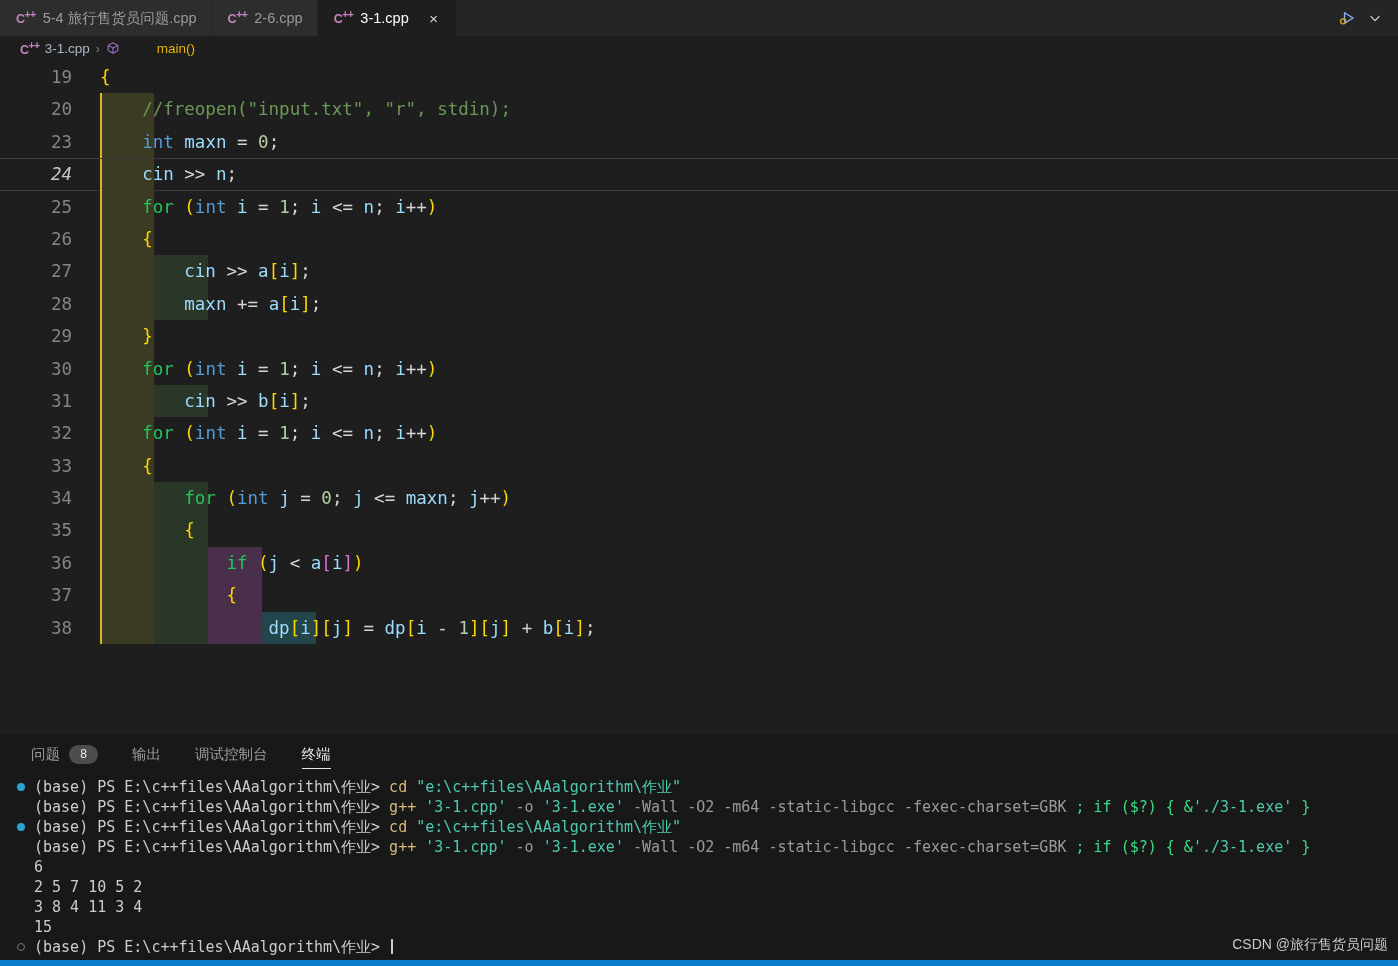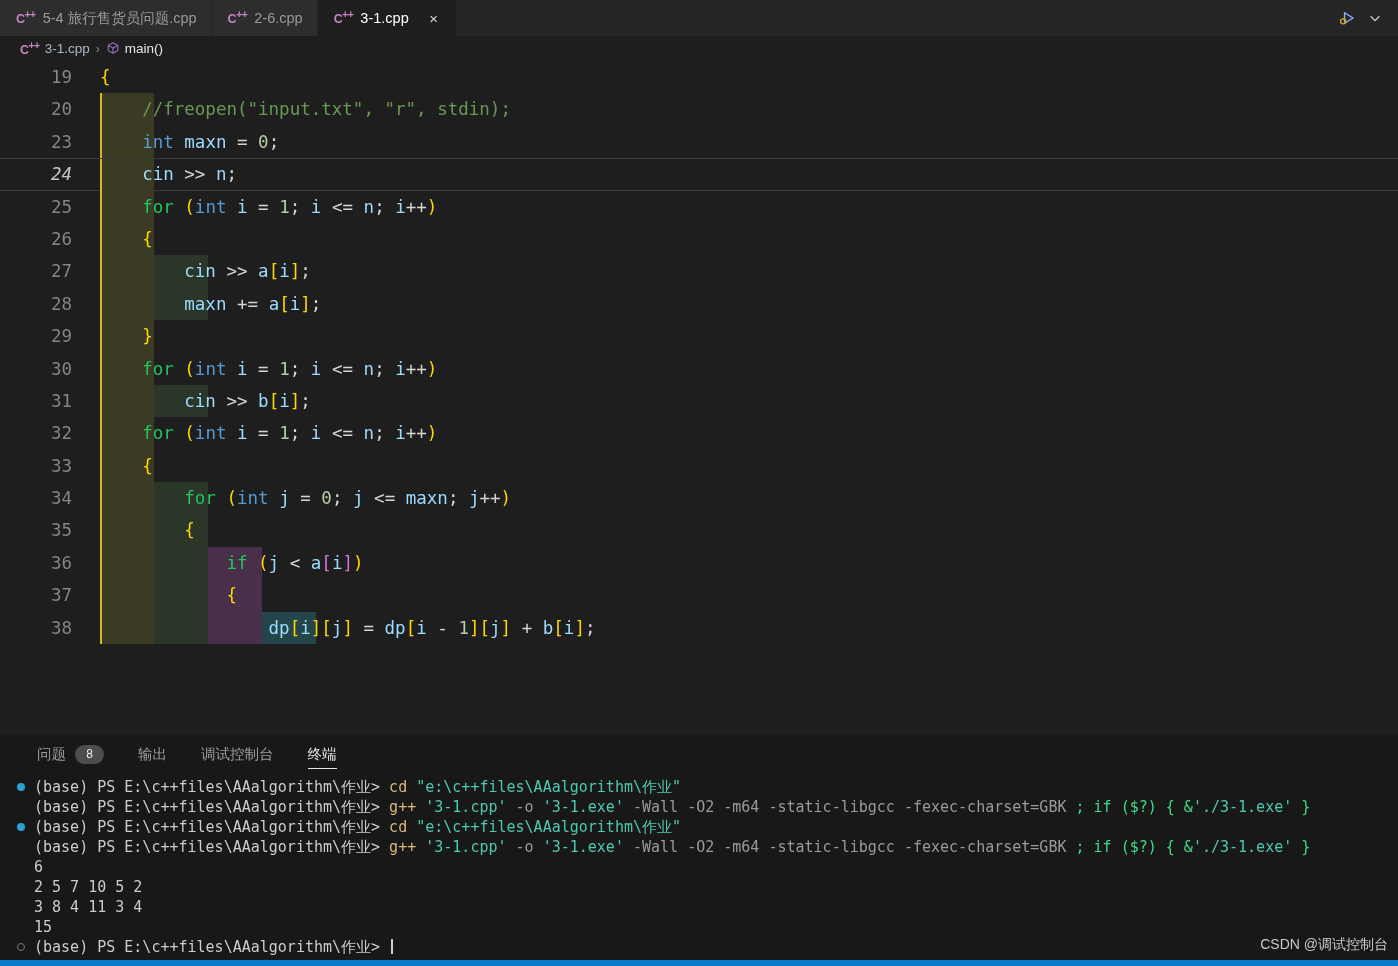--- a/index.html
+++ b/index.html
@@ -23,21 +23,21 @@
   .tab .closebtn{margin-left:10px;font-size:15px;color:#d4d4d4;line-height:1;width:16px;text-align:center;}
   .tabbar-actions{margin-left:auto;display:flex;align-items:center;gap:2px;padding-right:10px;}
   .act-icon{width:26px;height:26px;display:flex;align-items:center;justify-content:center;color:#d0d0d0;}
 
   
   .breadcrumb{height:25px;flex:0 0 25px;background:#1e1e1e;display:flex;align-items:center;
               padding-left:20px;gap:6px;font-size:13.5px;color:#a9a9a9;}
   .bc-seg{display:flex;align-items:center;gap:5px;}
   .bc-file{color:#a9b7c6;}
   .bc-sep{color:#868686;font-size:12px;}
-  .bc-fn{color:#e5e5e5;}
+  .bc-fn{color:#eab308;margin-left:32px;}
 
   
   .editor{position:relative;flex:1 1 auto;background:#1e1e1e;overflow:hidden;}
   .code{position:relative;font-family:"DejaVu Sans Mono","Liberation Mono",monospace;
         font-size:17.5px;line-height:32.4px;}
   .row{position:relative;height:32.4px;white-space:pre;}
   .row.current{border-top:1px solid #3b3b3b;border-bottom:1px solid #3b3b3b;height:30.4px;}
   .ln{position:absolute;left:0;top:0;width:72px;text-align:right;color:#858585;}
   .row.current .ln{color:#c6c6c6;}
   .txt{position:absolute;left:100px;top:0;}
@@ -57,21 +57,21 @@
   .cm{color:#6a9955}     
   .num{color:#b5cea8}    
   .id{color:#9cdcfe}     
   .fn{color:#dcdcaa}
   .p0{color:#ffd700}     
   .p1{color:#da70d6}     
   .op{color:#d4d4d4}
 
   
   .panel{flex:0 0 auto;background:#181818;display:flex;flex-direction:column;}
-  .panel-tabs{height:38px;display:flex;align-items:center;padding-left:20px;gap:0;background:#181818;}
+  .panel-tabs{height:38px;display:flex;align-items:center;padding-left:14px;gap:0;background:#181818;}
   .ptab{position:relative;height:38px;display:flex;align-items:center;gap:9px;padding:0 17px;
         font-size:14.5px;color:#9d9d9d;cursor:pointer;}
   .ptab.active{color:#e7e7e7;}
   .ptab.active::after{content:"";position:absolute;left:17px;right:17px;bottom:4px;height:1.5px;background:#e7e7e7;}
   .badge{display:inline-flex;align-items:center;justify-content:center;min-width:19px;height:19px;
          border-radius:10px;background:#4d4d4d;color:#f0f0f0;font-size:12px;padding:0 5px;}
   .terminal{flex:1 1 auto;padding:4px 0 0 12px;
             font-family:"DejaVu Sans Mono","Liberation Mono",monospace;font-size:15px;line-height:20px;
             color:#cccccc;white-space:pre;overflow:hidden;}
   .tline{position:relative;padding-left:22px;height:20px;white-space:pre;}
@@ -185,15 +185,15 @@
       <div class="ptab">
         <span>调试控制台</span>
       </div>
       <div class="ptab active">
         <span>终端</span>
       </div>
     </div>
     <div class="terminal" id="terminal-root"><div class="tline"><span class="deco filled"></span><span class="t-prompt">(base) PS E:\c++files\AAalgorithm\作业&gt;</span> <span class="t-cmd">cd</span> <span class="t-str">"e:\c++files\AAalgorithm\作业"</span></div><div class="tline"><span class="t-prompt">(base) PS E:\c++files\AAalgorithm\作业&gt;</span> <span class="t-cmd">g++</span> <span class="t-str">'3-1.cpp'</span> <span class="t-param">-o</span> <span class="t-str">'3-1.exe'</span> <span class="t-param">-Wall</span> <span class="t-param">-O2</span> <span class="t-param">-m64</span> <span class="t-param">-static-libgcc</span> <span class="t-param">-fexec-charset=GBK</span> <span class="t-kw">;</span> <span class="t-kw">if</span> <span class="t-kw">(</span><span class="t-kw">$?</span><span class="t-kw">)</span> <span class="t-kw">{</span> <span class="t-kw">&amp;</span><span class="t-str">'./3-1.exe'</span> <span class="t-kw">}</span></div><div class="tline"><span class="deco filled"></span><span class="t-prompt">(base) PS E:\c++files\AAalgorithm\作业&gt;</span> <span class="t-cmd">cd</span> <span class="t-str">"e:\c++files\AAalgorithm\作业"</span></div><div class="tline"><span class="t-prompt">(base) PS E:\c++files\AAalgorithm\作业&gt;</span> <span class="t-cmd">g++</span> <span class="t-str">'3-1.cpp'</span> <span class="t-param">-o</span> <span class="t-str">'3-1.exe'</span> <span class="t-param">-Wall</span> <span class="t-param">-O2</span> <span class="t-param">-m64</span> <span class="t-param">-static-libgcc</span> <span class="t-param">-fexec-charset=GBK</span> <span class="t-kw">;</span> <span class="t-kw">if</span> <span class="t-kw">(</span><span class="t-kw">$?</span><span class="t-kw">)</span> <span class="t-kw">{</span> <span class="t-kw">&amp;</span><span class="t-str">'./3-1.exe'</span> <span class="t-kw">}</span></div><div class="tline"><span class="t-out">6</span></div><div class="tline"><span class="t-out">2 5 7 10 5 2</span></div><div class="tline"><span class="t-out">3 8 4 11 3 4</span></div><div class="tline"><span class="t-out">15</span></div><div class="tline"><span class="deco hollow"></span><span class="t-prompt">(base) PS E:\c++files\AAalgorithm\作业&gt;</span> <span class="cursor"></span></div></div>
   </div>
 
-  <div class="watermark">CSDN @调试控制台</div>
+  <div class="watermark">CSDN @旅行售货员问题</div>
   <div class="statusbar"></div>
 </div>
 
 </body></html>

